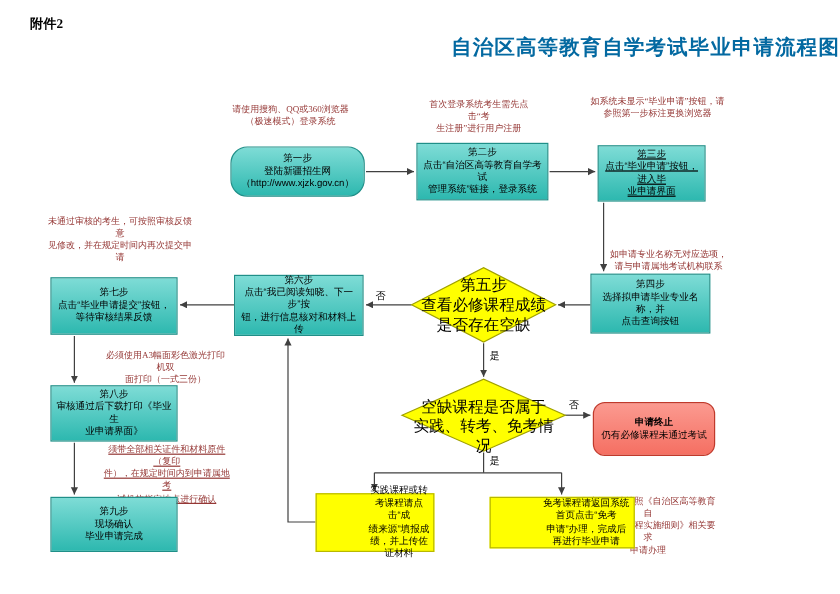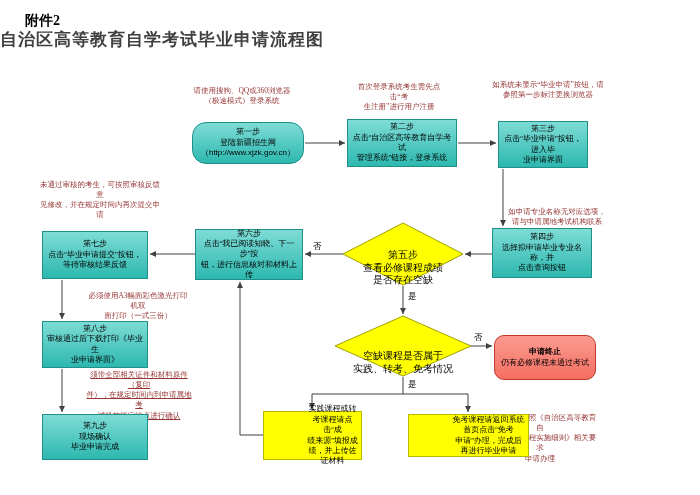--- a/index.html
+++ b/index.html
@@ -1,33 +1,33 @@
 <!DOCTYPE html>
 <html><head>
 <meta charset="utf-8">
 <style>
   html,body{margin:0;padding:0;background:#fff;}
   .canvas{position:relative;width:700px;height:495px;background:#ffffff;
           font-family:"Liberation Sans",sans-serif;overflow:hidden;}
-  .attachment{position:absolute;top:12px;left:25px;font-size:14px;font-weight:bold;
+  .attachment{position:absolute;top:12px;left:25px;font-size:11px;font-weight:bold;
           font-family:"Liberation Serif",serif;color:#000;}
-  .title{position:absolute;top:28px;left:0;right:0;text-align:left;font-size:17px;
-          font-weight:bold;letter-spacing:1px;font-family:"Liberation Serif",serif;color:#404040;}
+  .title{position:absolute;top:28px;left:0;right:0;text-align:right;font-size:17px;
+          font-weight:bold;letter-spacing:1px;font-family:"Liberation Serif",serif;color:#0369a1;}
   svg.conn{position:absolute;left:0;top:0;pointer-events:none;}
   .node{position:absolute;box-sizing:border-box;display:flex;flex-direction:column;
         justify-content:center;align-items:center;text-align:center;font-size:8px;
         line-height:1.3;color:#000;padding:2px 3px;}
   .teal{background:linear-gradient(180deg,#7edcd6 0%,#2db8af 100%);border:1px solid #1f8f88;}
   .red-box{background:linear-gradient(180deg,#fb9a90 0%,#f56f62 100%);
         border:1px solid #c0392b;border-radius:10px;}
   .ybox{background:#ffff00;border:1px solid #b8b800;padding-left:43px;}
   .pre{white-space:pre-line;}
   .nt{white-space:pre-line;}
   .red-box .nt{font-weight:bold;}
-  .diamond-text{position:absolute;text-align:center;font-size:10px;line-height:1.25;color:#000;margin-top:19px;}
+  .diamond-text{position:absolute;text-align:center;font-size:13px;line-height:1.25;color:#000;}
   .note{position:absolute;font-size:7.5px;line-height:1.35;color:#953735;
         text-align:center;white-space:pre-line;font-family:"Liberation Serif",serif;}
   .flow-label{position:absolute;font-size:8.5px;color:#000;}
 </style>
 </head>
 <body>
 
 <div class="canvas">
 
   <svg class="conn" width="700" height="495" viewBox="0 0 700 495">
@@ -82,21 +82,21 @@
   <div class="node teal" style="left:192px;top:122px;width:112px;height:42px;border-radius:14px;">
     <div class="nt">第一步</div>
     <div class="pre">登陆新疆招生网
 （http://www.xjzk.gov.cn）</div>
   </div>
   <div class="node teal" style="left:347px;top:119px;width:110px;height:48px;">
     <div class="nt">第二步</div>
     <div class="pre">点击“自治区高等教育自学考试
 管理系统”链接，登录系统</div>
   </div>
-  <div class="node teal" style="left:498px;top:121px;width:90px;height:47px;">
+  <div class="node teal" style="left:498px;top:121px;width:90px;height:47px;text-decoration:underline;">
     <div class="nt">第三步</div>
     <div class="pre">点击“毕业申请”按钮，进入毕
 业申请界面</div>
   </div>
   <div class="node teal" style="left:492px;top:228px;width:100px;height:50px;">
     <div class="nt">第四步</div>
     <div class="pre">选择拟申请毕业专业名称，并
 点击查询按钮</div>
   </div>
   <div class="node teal" style="left:195px;top:229px;width:108px;height:51px;">

